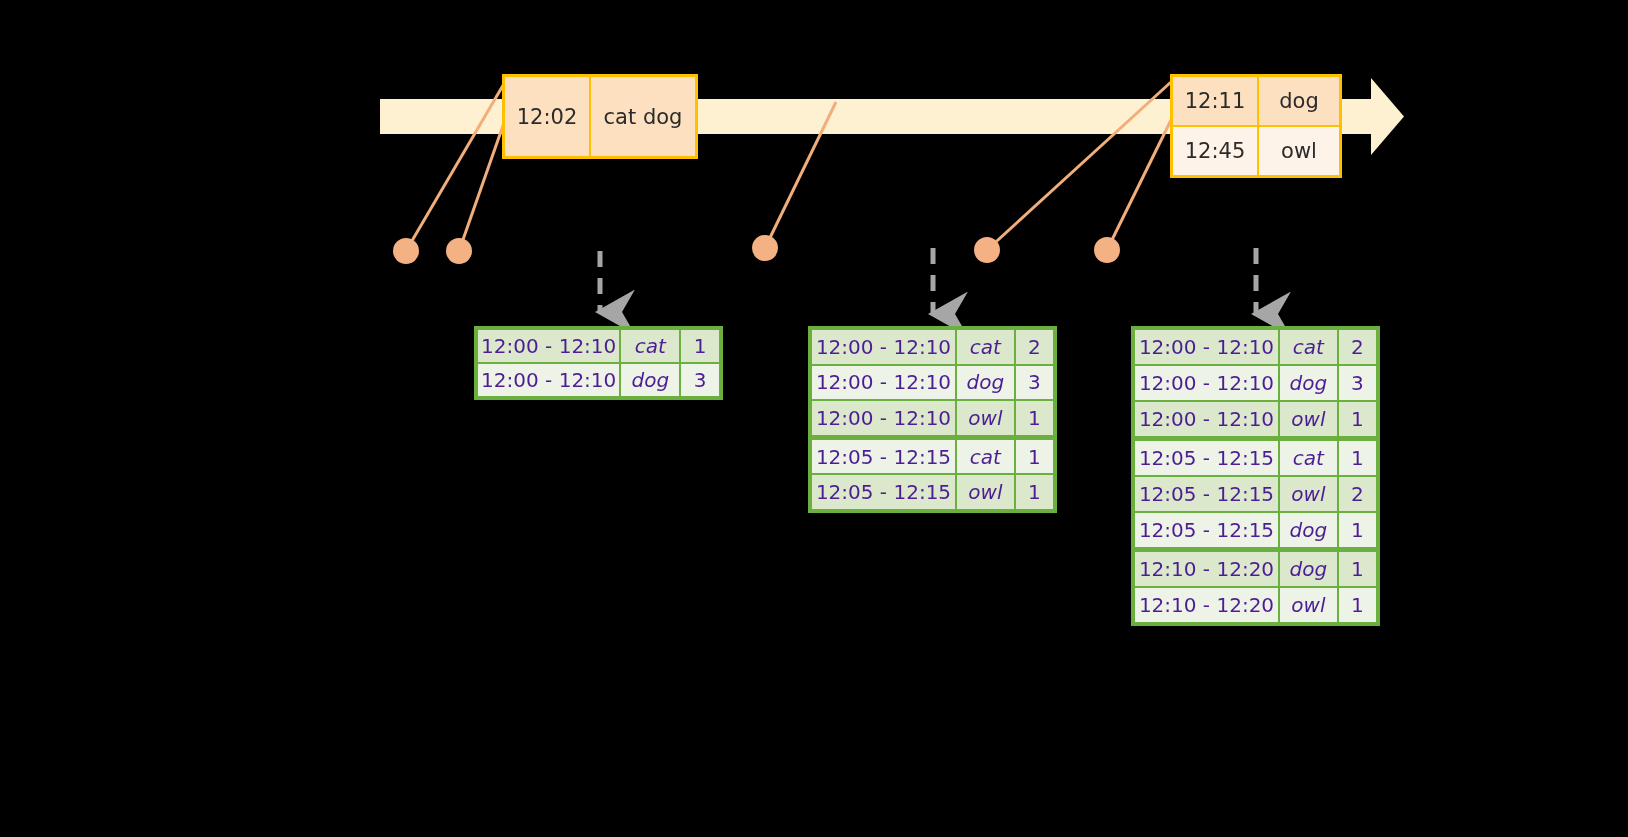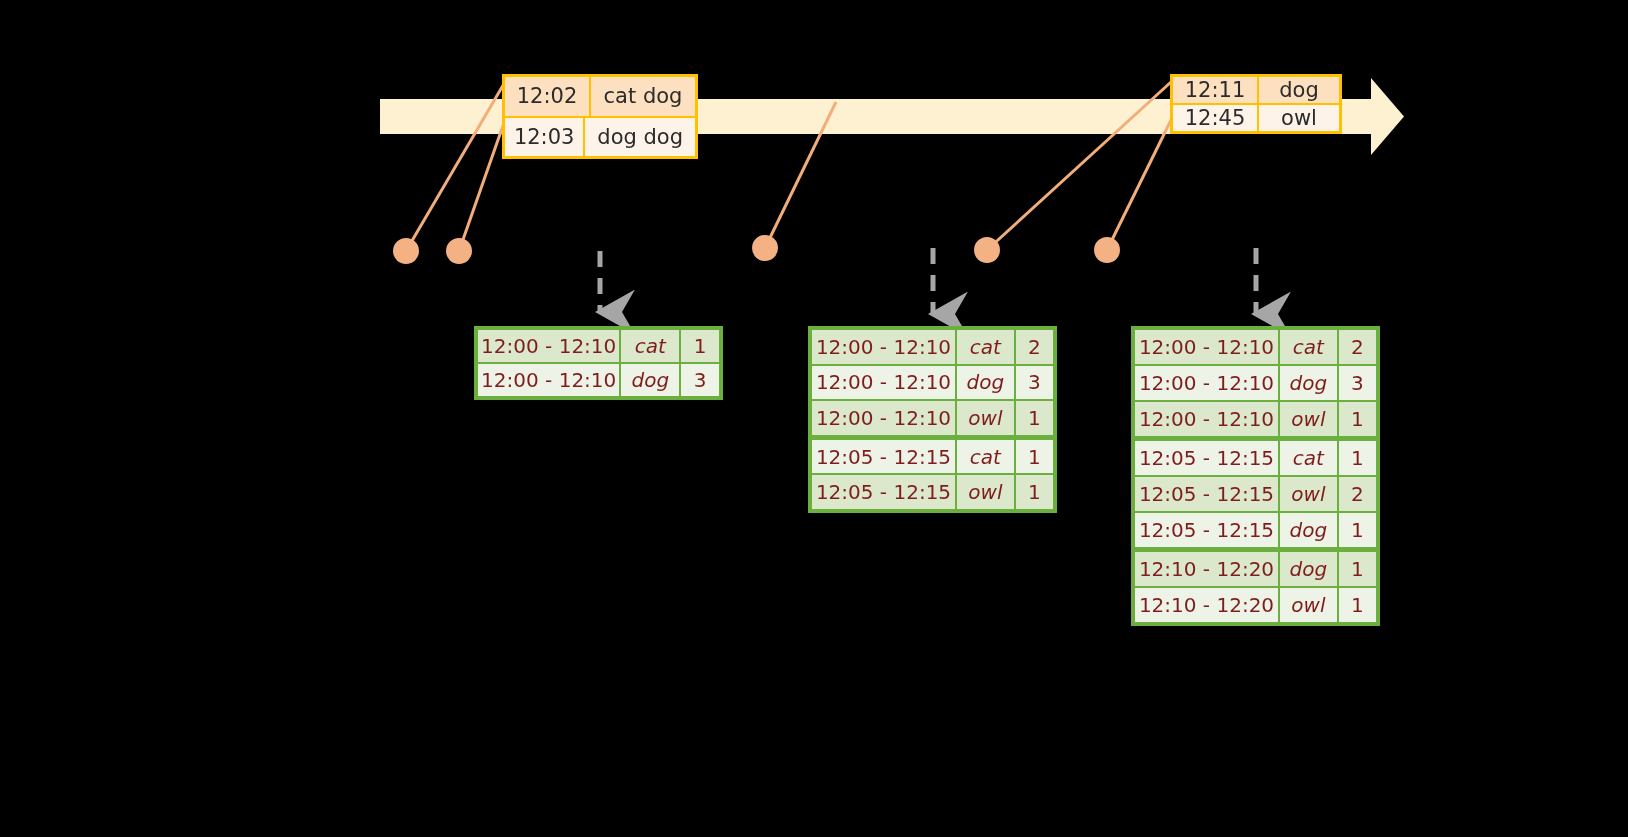--- a/index.html
+++ b/index.html
@@ -90,21 +90,21 @@
     height: 37px;
     box-sizing: border-box;
   }
   .res-row + .res-row { margin-top: 2px; }
   .res-row.group-start { margin-top: 5px; }
   .res-cell {
     display: flex;
     align-items: center;
     justify-content: center;
     font-size: 20px;
-    color: #7f1d1d;
+    color: #4c1d95;
     box-sizing: border-box;
     white-space: nowrap;
   }
   .res-row.shade-dark .res-cell { background: #DBE8CC; }
   .res-row.shade-light .res-cell { background: #EDF3E6; }
   .c-window { width: 146px; margin-right: 2px; }
   .c-word   { width: 58px;  margin-right: 2px; font-style: italic; }
   .c-count  { width: 38px; }
 
   
@@ -157,28 +157,24 @@
       <line x1="933" y1="232" x2="933" y2="298" marker-end="url(#grayHead)"></line>
       <line x1="1256" y1="232" x2="1256" y2="298" marker-end="url(#grayHead)"></line>
     </g>
   </svg>
 
   <div class="event-box" style="left:502px; top:58px; width:196px; height:85px;">
     <div class="event-row shade-dark">
       <span class="ev-time">12:02</span>
       <span class="ev-words">cat dog</span>
     </div>
-    <div class="event-row shade-light">
-      <span class="ev-time">12:03</span>
-      <span class="ev-words">dog dog</span>
-    </div>
-  </div>
-
-
-  <div class="event-box" style="left:1170px; top:58px; width:172px; height:60px;">
+  </div>
+
+
+  <div class="event-box" style="left:1170px; top:58px; width:172px; height:104px;">
     <div class="event-row shade-dark">
       <span class="ev-time">12:11</span>
       <span class="ev-words">dog</span>
     </div>
     <div class="event-row shade-light">
       <span class="ev-time">12:45</span>
       <span class="ev-words">owl</span>
     </div>
   </div>
 

